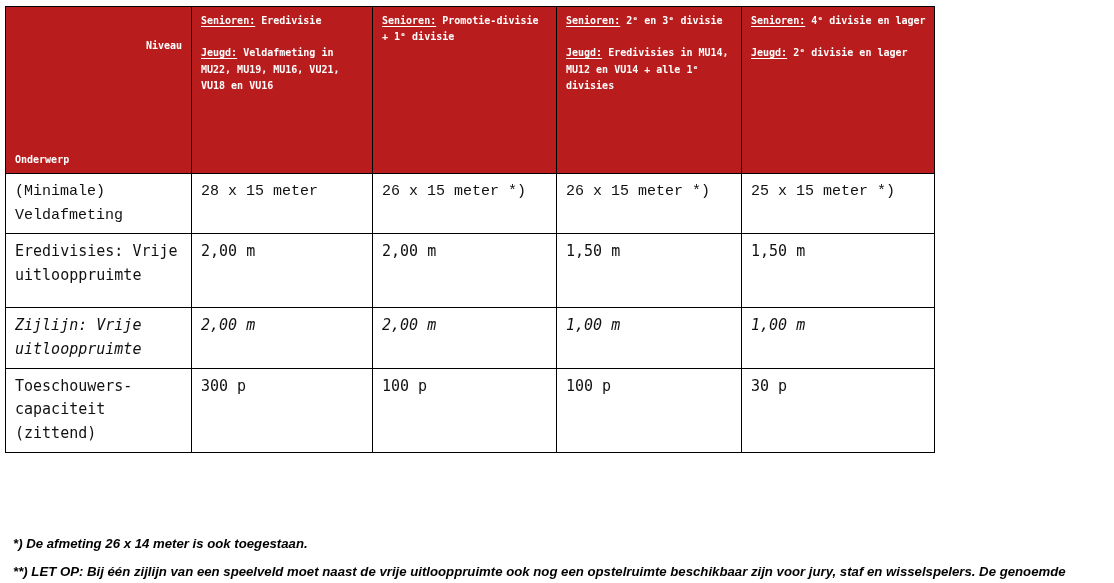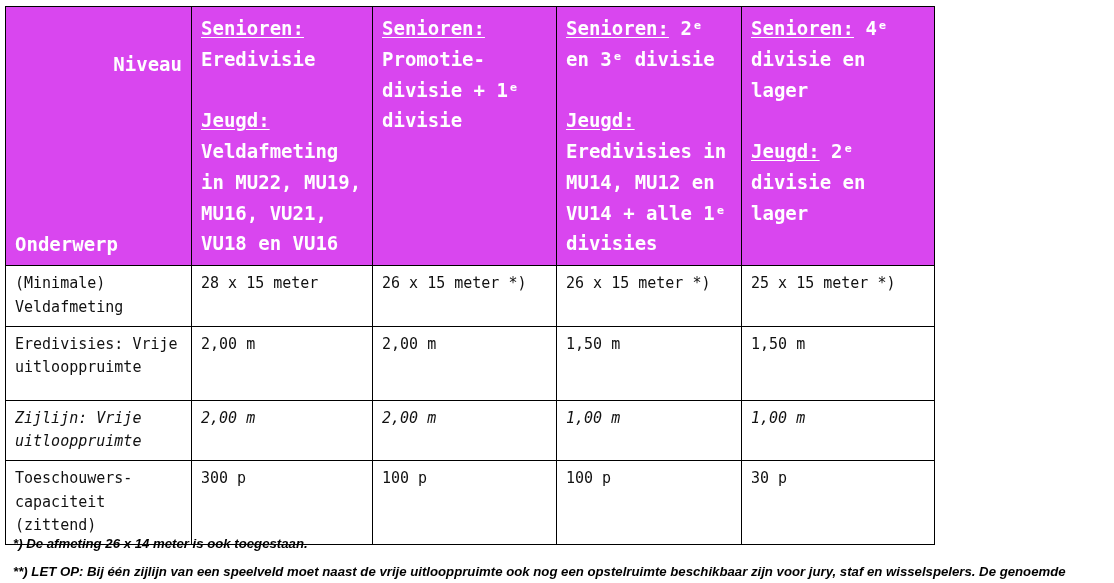--- a/index.html
+++ b/index.html
@@ -40,40 +40,40 @@
 
   table.spec th,
   table.spec td {
     border: 1.6px solid #000000;
     vertical-align: top;
     padding: 6px 8px 6px 9px;
   }
 
   
   thead th {
-    background: #d946ef;
+    background: #b91c1c;
     color: #ffffff;
     border-color: #000000;
     font-weight: bold;
-    font-size: 19px;
+    font-size: 10px;
     line-height: 1.62;
     letter-spacing: 0px;
     text-align: left;
     height: 167px;
     padding-top: 8px;
   }
 
   th.corner {
     position: relative;
     padding: 0;
   }
   th.corner .niveau {
     position: absolute;
     right: 9px;
-    top: 42px;
+    top: 31px;
     text-align: left;
     white-space: nowrap;
   }
   th.corner .onderwerp {
     position: absolute;
     left: 9px;
     bottom: 5px;
     text-align: right;
     white-space: nowrap;
   }
@@ -88,21 +88,21 @@
   
   tbody td {
     font-size: 15px;
     line-height: 1.58;
     color: #111111;
     font-weight: normal;
     background: #ffffff;
   }
   tbody td.subject { padding-right: 4px; }
 
-  tbody tr.r0 td { height: 52px; }
+  tbody tr.r0 td { height: 52px; font-family: Liberation Mono, monospace; }
   tbody tr.r1 td { height: 74px; }
   tbody tr.r2 td { height: 48px; font-style: italic; }
   tbody tr.r3 td { height: 100px; }
   tbody tr.r4 td { height: 74px; }
 
   
   .footnotes {
     position: absolute;
     left: 5px;
     top: 526px;

